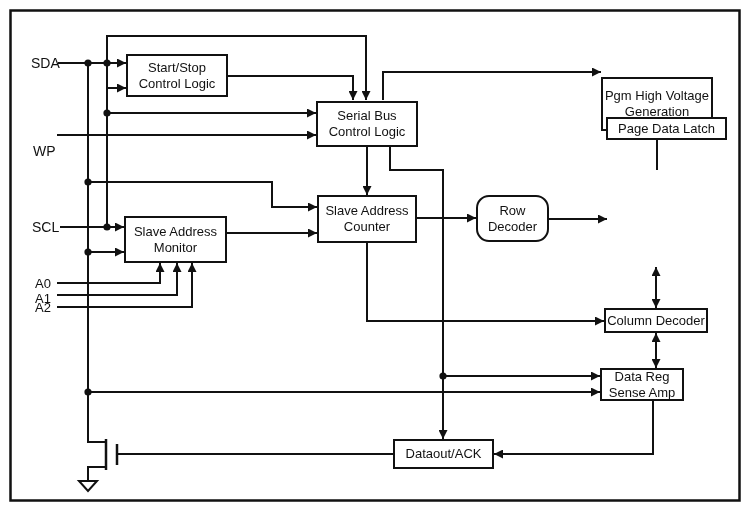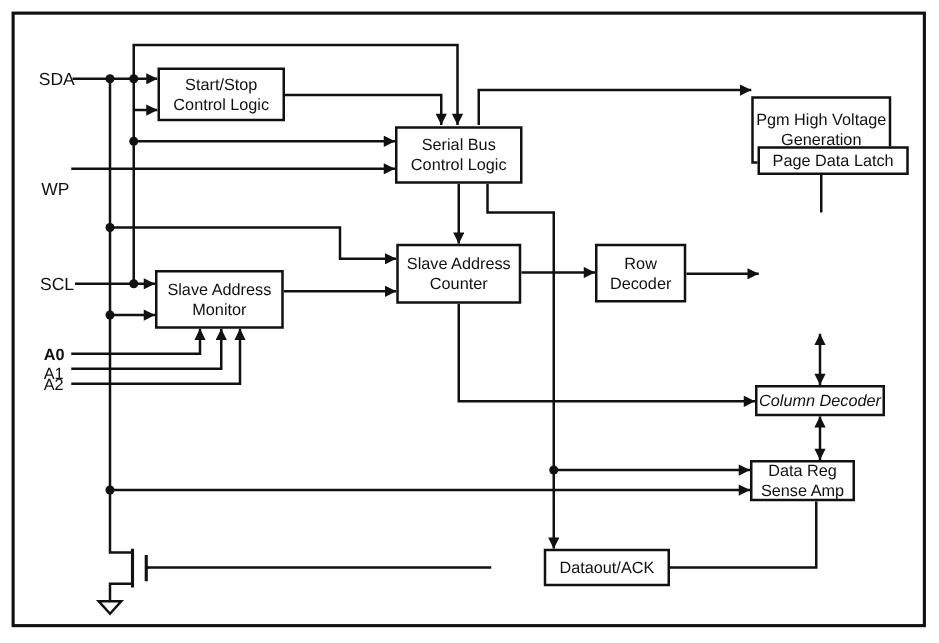--- a/index.html
+++ b/index.html
@@ -117,34 +117,34 @@
 Control Logic</div>
 
   <div class="blk" style="left:601px;top:45px;width:112px;height:54px;margin-top:32px;">Pgm High Voltage
 Generation</div>
 
   <div class="blk" style="left:606px;top:117px;width:121px;height:23px;">Page Data Latch</div>
 
   <div class="blk" style="left:317px;top:195px;width:100px;height:48px;">Slave Address
 Counter</div>
 
-  <div class="blk" style="left:476px;top:195px;width:73px;height:47px;">Row
+  <div class="blk" style="left:476px;top:195px;width:73px;height:47px;border-radius:13px;">Row
 Decoder</div>
 
 
   <div class="blk" style="left:124px;top:216px;width:103px;height:47px;">Slave Address
 Monitor</div>
 
-  <div class="blk" style="left:604px;top:308px;width:104px;height:25px;font-style:italic;">Column Decoder</div>
+  <div class="blk" style="left:604px;top:308px;width:104px;height:25px;">Column Decoder</div>
 
   <div class="blk" style="left:600px;top:368px;width:84px;height:33px;">Data Reg
 Sense Amp</div>
 
-  <div class="blk" style="left:393px;top:439px;width:101px;height:30px;margin-left:42px;">Dataout/ACK</div>
+  <div class="blk" style="left:393px;top:439px;width:101px;height:30px;">Dataout/ACK</div>
 
   <div class="pin" style="left:31px;top:56px;">SDA</div>
   <div class="pin" style="left:33px;top:144px;">WP</div>
   <div class="pin" style="left:32px;top:220px;text-align:center;">SCL</div>
-  <div class="pin small" style="left:35px;top:277px;font-weight:bold;">A0</div>
+  <div class="pin small" style="left:35px;top:277px;">A0</div>
   <div class="pin small" style="left:35px;top:292px;">A1</div>
   <div class="pin small" style="left:35px;top:301px;">A2</div>
 
 </div>
 
 </body></html>

